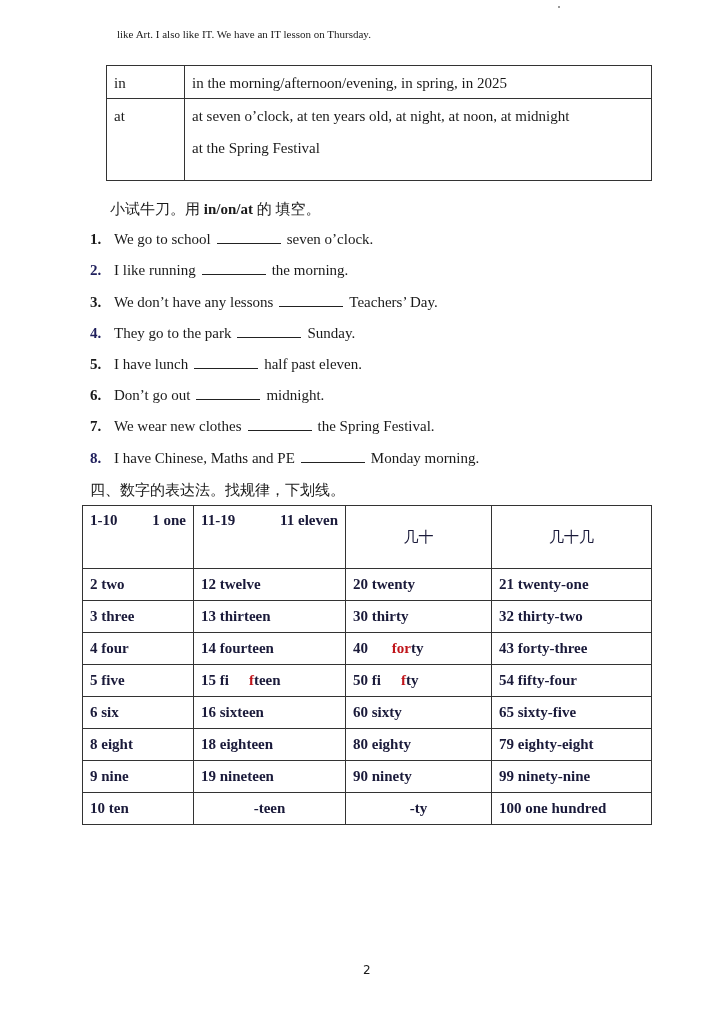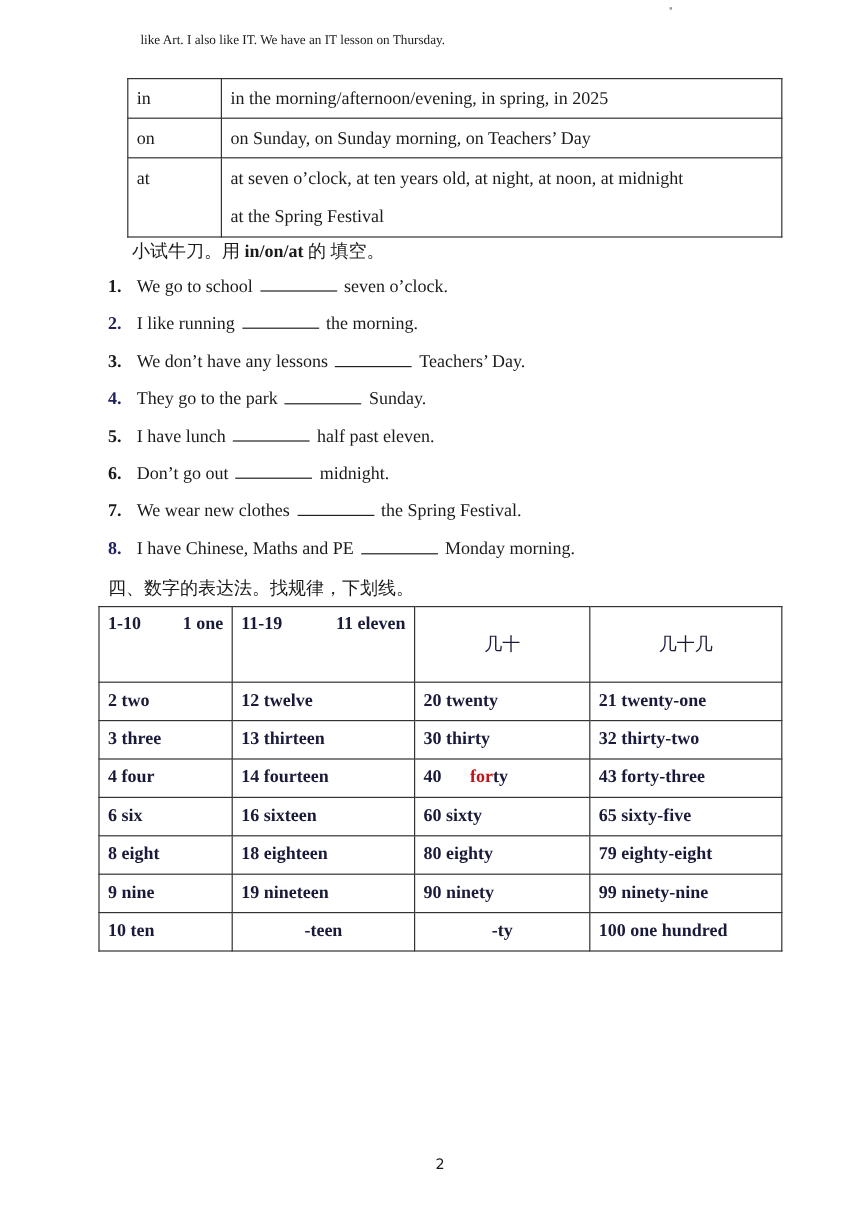--- a/index.html
+++ b/index.html
@@ -4,21 +4,21 @@
 <style>
   * { margin: 0; padding: 0; box-sizing: border-box; }
   html, body { width: 719px; height: 1024px; background: #ffffff; overflow: hidden; }
   body { position: relative; font-family: "Liberation Serif", "DejaVu Serif", serif; color: #1a1a1a; }
   .page-mark { position: absolute; left: 558px; top: 6px; width: 2px; height: 2px; background: #999; }
   .intro-line { position: absolute; left: 117px; top: 28px; font-size: 11px; }
   table { border-collapse: collapse; position: absolute; }
   .prep-table { left: 106px; top: 65px; width: 546px; }
   .prep-table td { border: 1.5px solid #333; font-size: 15px; vertical-align: top; padding: 8px 7px 6px 7px; line-height: 1.2; }
   .prep-table td.key { width: 78px; }
-  .prep-table .two-line { line-height: 32px; padding-top: 1px; padding-bottom: 0; }
+  .prep-table .two-line { line-height: 32px; padding-top: 1px; padding-bottom: 16px; }
   .section-title { position: absolute; left: 90px; font-size: 15px; }
   .section-title b { font-weight: bold; }
   .exercise { position: absolute; left: 90px; font-size: 15px; white-space: nowrap; }
   .exercise .num { display: inline-block; width: 24px; font-weight: bold; }
   .exercise .num.navy { color: #1f1f5c; }
   .exercise .blank { display: inline-block; width: 64px; border-bottom: 1.5px solid #222; margin: 0 6px; height: 12px; vertical-align: baseline; }
   .num-table { left: 82px; top: 505px; width: 570px; }
   .num-table td { border: 1.5px solid #333; font-size: 15px; font-weight: bold; height: 32px; padding: 0 7px; color: #1a1a3a; vertical-align: middle; }
   .num-table td.c1 { width: 111px; }
   .num-table td.c2 { width: 152px; }
@@ -36,24 +36,20 @@
 
 <div class="page-mark"></div>
 
 <div class="intro-line">like Art. I also like IT. We have an IT lesson on Thursday.</div>
 
 <table class="prep-table">
   <tbody>
       <tr>
     <td class="key">in</td>
     <td>in the morning/afternoon/evening, in spring, in 2025</td>
-  </tr>
-  <tr>
-    <td class="key">on</td>
-    <td>on Sunday, on Sunday morning, on Teachers’ Day</td>
   </tr>
   <tr>
     <td class="key">at</td>
     <td class="two-line">
       <div>at seven o’clock, at ten years old, at night, at noon, at midnight</div>
       <div>at the Spring Festival</div>
     </td>
   </tr>
 </tbody>
   </table>
@@ -119,20 +115,26 @@
     <td>30 thirty</td>
     <td>32 thirty-two</td>
   </tr>
   <tr>
     <td>4 four</td>
     <td>14 fourteen</td>
     <td><span>40 </span><span class="red">for</span><span>ty</span></td>
     <td>43 forty-three</td>
   </tr>
   <tr>
+    <td>5 five</td>
+    <td><span>15 fi</span><span class="red">f</span><span>teen</span></td>
+    <td><span>50 fi</span><span class="red">f</span><span>ty</span></td>
+    <td>54 fifty-four</td>
+  </tr>
+  <tr>
     <td>6 six</td>
     <td>16 sixteen</td>
     <td>60 sixty</td>
     <td>65 sixty-five</td>
   </tr>
   <tr>
     <td>8 eight</td>
     <td>18 eighteen</td>
     <td>80 eighty</td>
     <td>79 eighty-eight</td>

